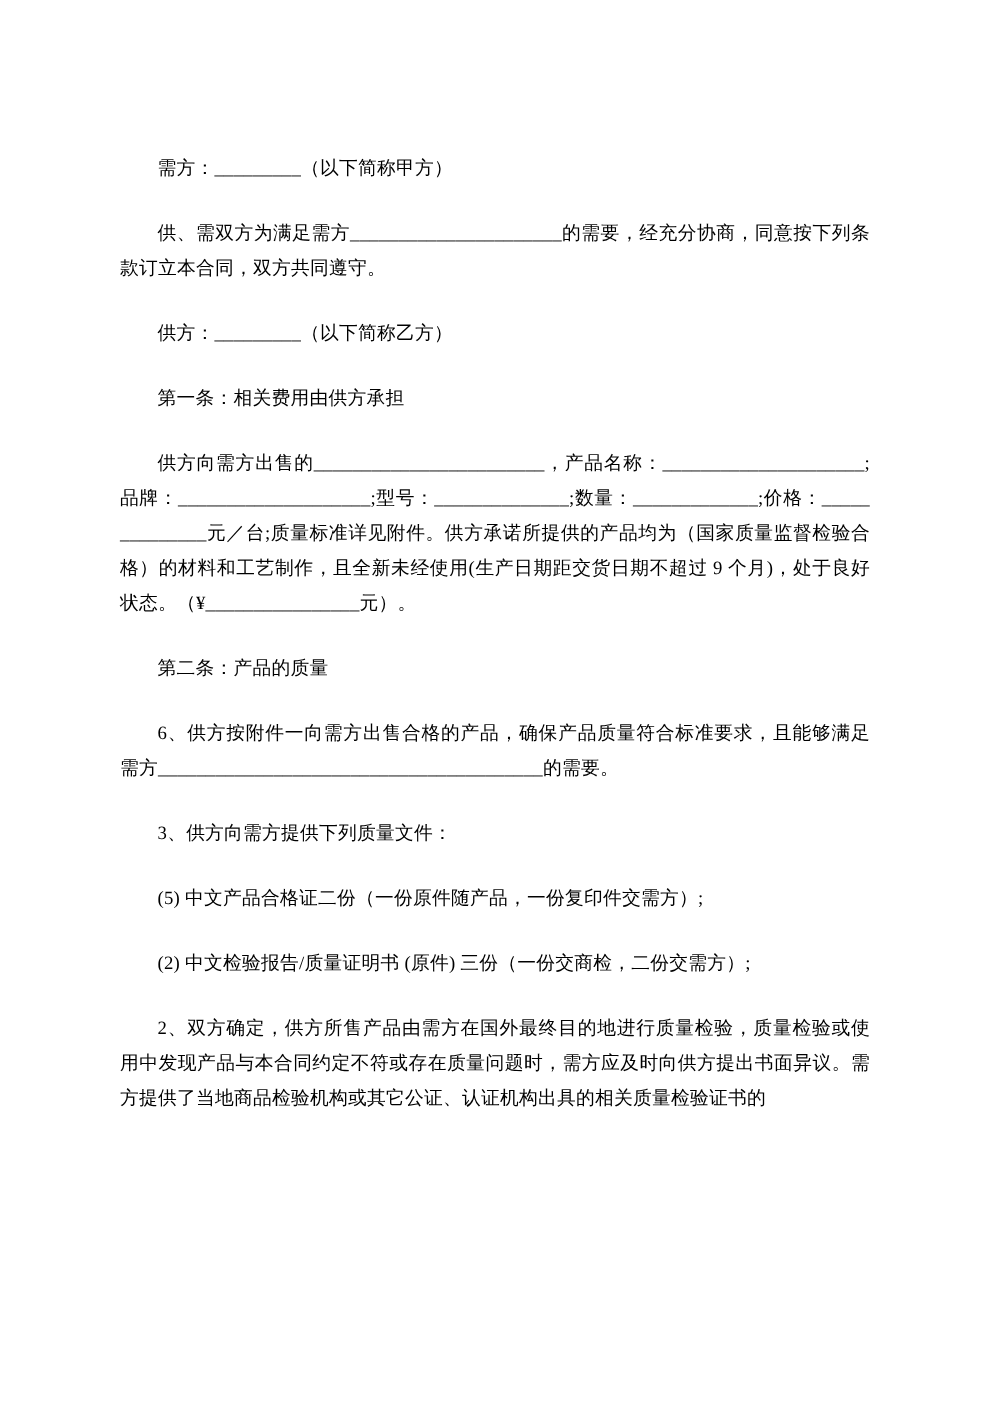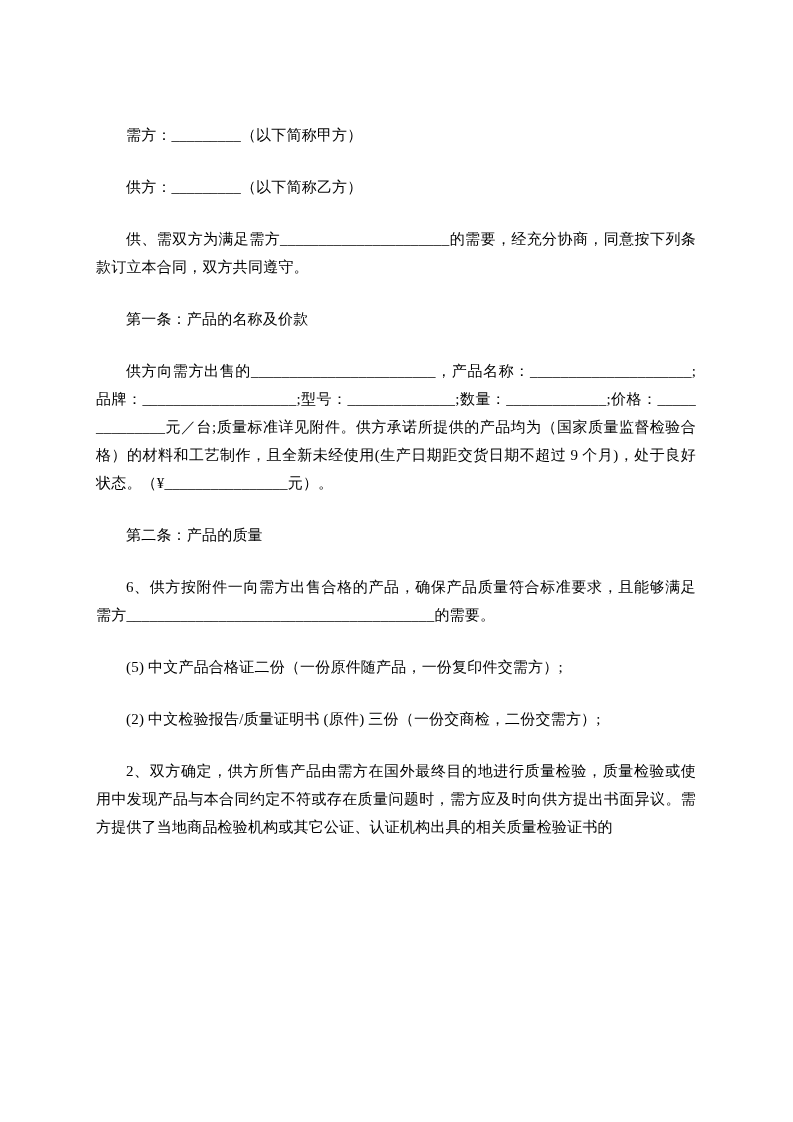--- a/index.html
+++ b/index.html
@@ -27,22 +27,23 @@
     word-break: break-all;
     overflow-wrap: anywhere;
     letter-spacing: 0.2px;
   }
 </style>
 </head>
 <body>
 
 <div class="page">
   <p>需方：_________（以下简称甲方）</p>
+  <p>供、需双方为满足需方______________________的需要，经充分协商，同意按下列条款订立本合同，双方共同遵守。</p>
   <p>供方：_________（以下简称乙方）</p>
-  <p>供、需双方为满足需方______________________的需要，经充分协商，同意按下列条款订立本合同，双方共同遵守。</p>
-  <p>第一条：产品的名称及价款</p>
+  <p>第一条：相关费用由供方承担</p>
   <p>供方向需方出售的________________________，产品名称：_____________________;品牌：____________________;型号：______________;数量：_____________;价格：______________元／台;质量标准详见附件。供方承诺所提供的产品均为（国家质量监督检验合格）的材料和工艺制作，且全新未经使用(生产日期距交货日期不超过 9 个月)，处于良好状态。（¥________________元）。</p>
   <p>第二条：产品的质量</p>
   <p>6、供方按附件一向需方出售合格的产品，确保产品质量符合标准要求，且能够满足需方________________________________________的需要。</p>
+  <p>3、供方向需方提供下列质量文件：</p>
   <p>(5) 中文产品合格证二份（一份原件随产品，一份复印件交需方）;</p>
   <p>(2) 中文检验报告/质量证明书 (原件) 三份（一份交商检，二份交需方）;</p>
   <p>2、双方确定，供方所售产品由需方在国外最终目的地进行质量检验，质量检验或使用中发现产品与本合同约定不符或存在质量问题时，需方应及时向供方提出书面异议。需方提供了当地商品检验机构或其它公证、认证机构出具的相关质量检验证书的</p>
 </div>
 
 </body></html>

